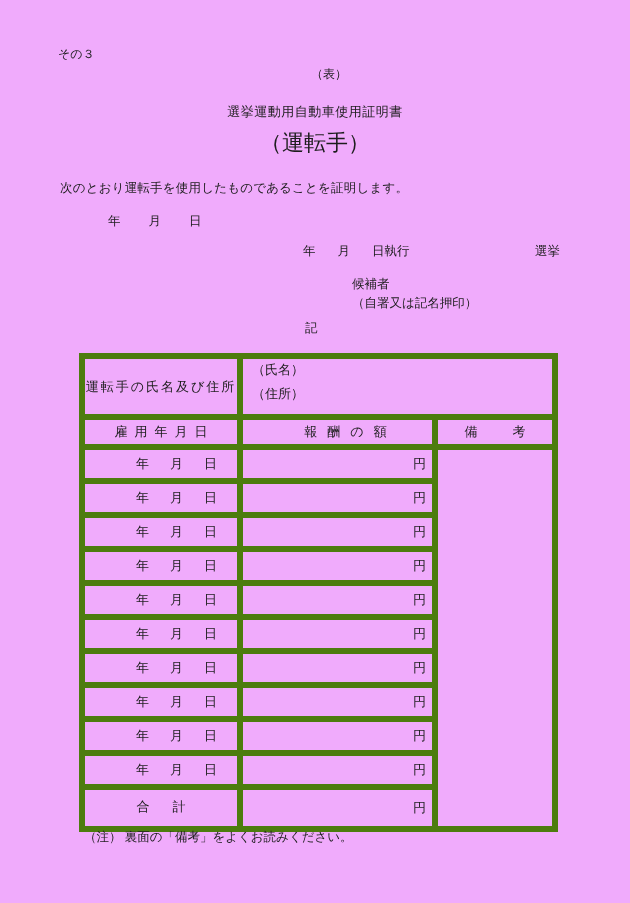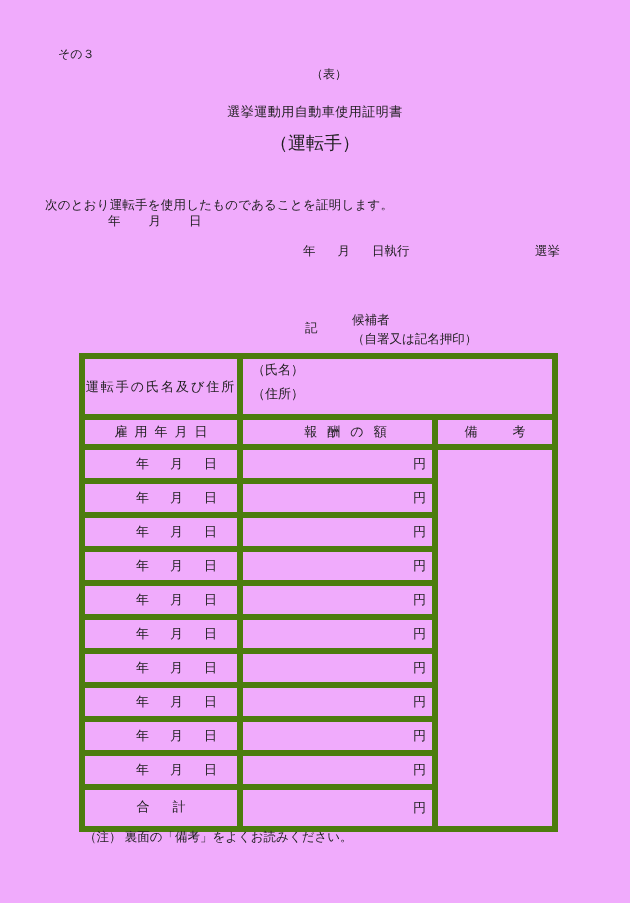--- a/index.html
+++ b/index.html
@@ -16,27 +16,27 @@
     outline:1px solid #e2e2e0;
     overflow:hidden;
     font-size:12.5px;
     line-height:16px;
   }
   .abs{position:absolute;white-space:nowrap;}
 
   .corner{left:58px;top:46px;font-size:12px;}
   .face{left:311px;top:66px;font-size:12px;}
   .title{left:0;top:101px;width:630px;text-align:center;font-size:13px;line-height:22px;letter-spacing:0.5px;}
-  .subtitle{left:0;top:132px;width:630px;text-align:center;font-size:18px;line-height:22px;}
-  .certify{left:45px;top:180px;letter-spacing:0.2px;margin-top:17px;}
+  .subtitle{left:0;top:132px;width:630px;text-align:center;font-size:22px;line-height:22px;}
+  .certify{left:60px;top:180px;letter-spacing:0.2px;}
 
   .date-line{left:108px;top:213px;display:flex;column-gap:28px;}
   .exec-line{left:303px;top:243px;display:flex;column-gap:22px;}
   .election{left:535px;top:243px;}
-  .candidate{left:352px;top:275px;line-height:19px;margin-top:36px;}
+  .candidate{left:352px;top:275px;line-height:19px;}
   .ki{left:305px;top:320px;}
 
   table.form{
     position:absolute;left:79px;top:353px;
     border-collapse:collapse;table-layout:fixed;
     border:1.5px solid #3a3a3a;
     font-size:13px;
   }
   table.form td{
     border:6px solid #4d7c0f;

